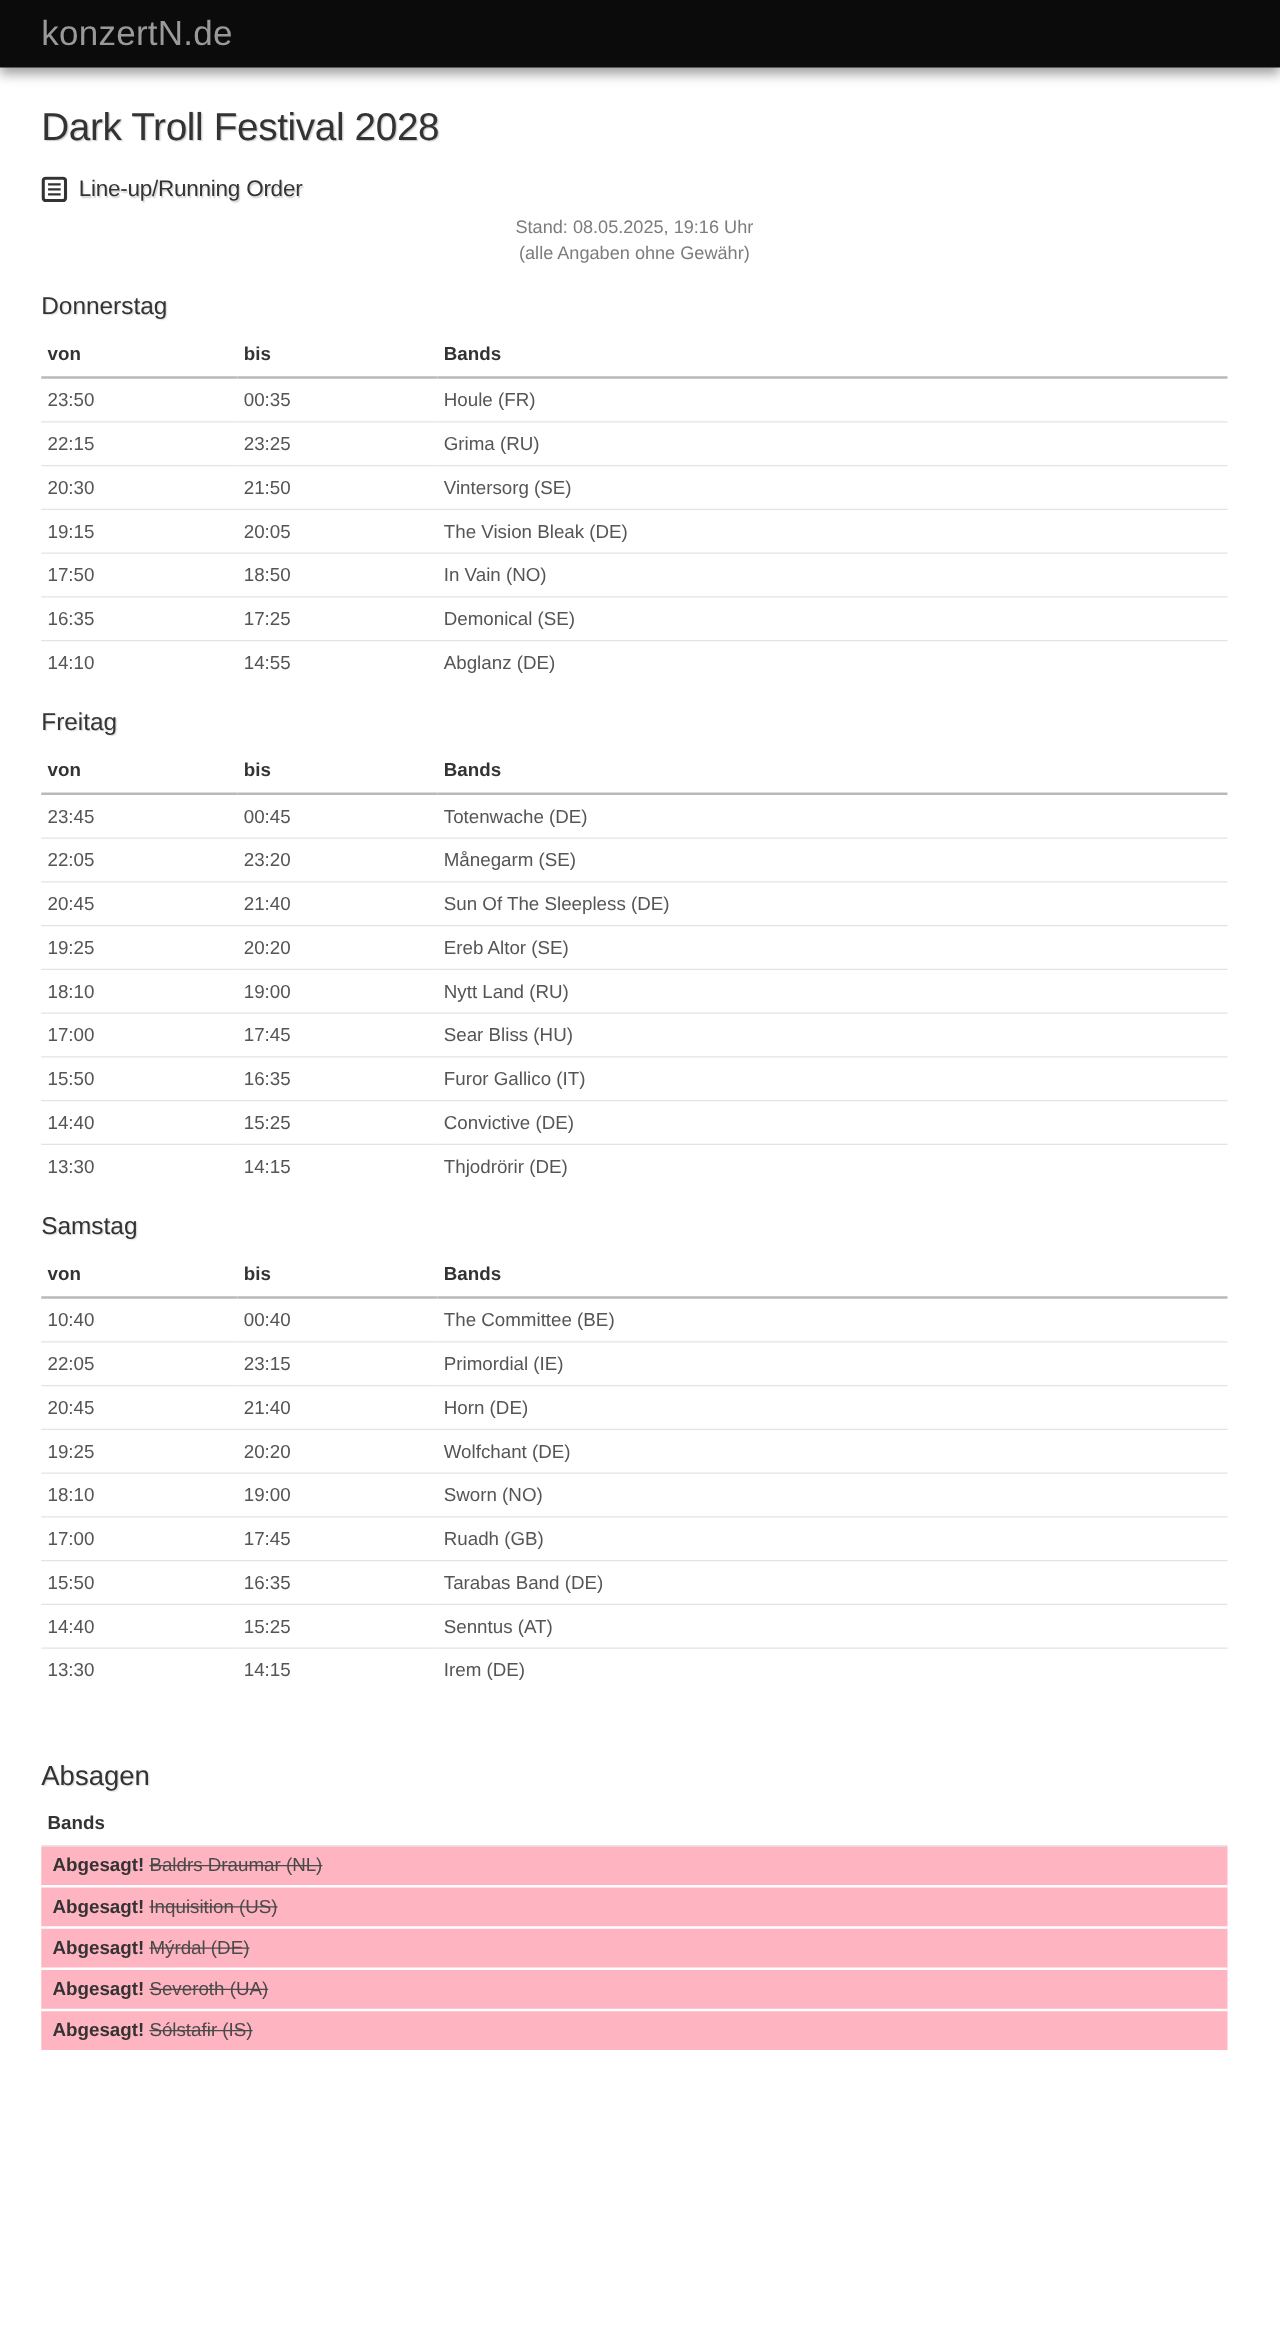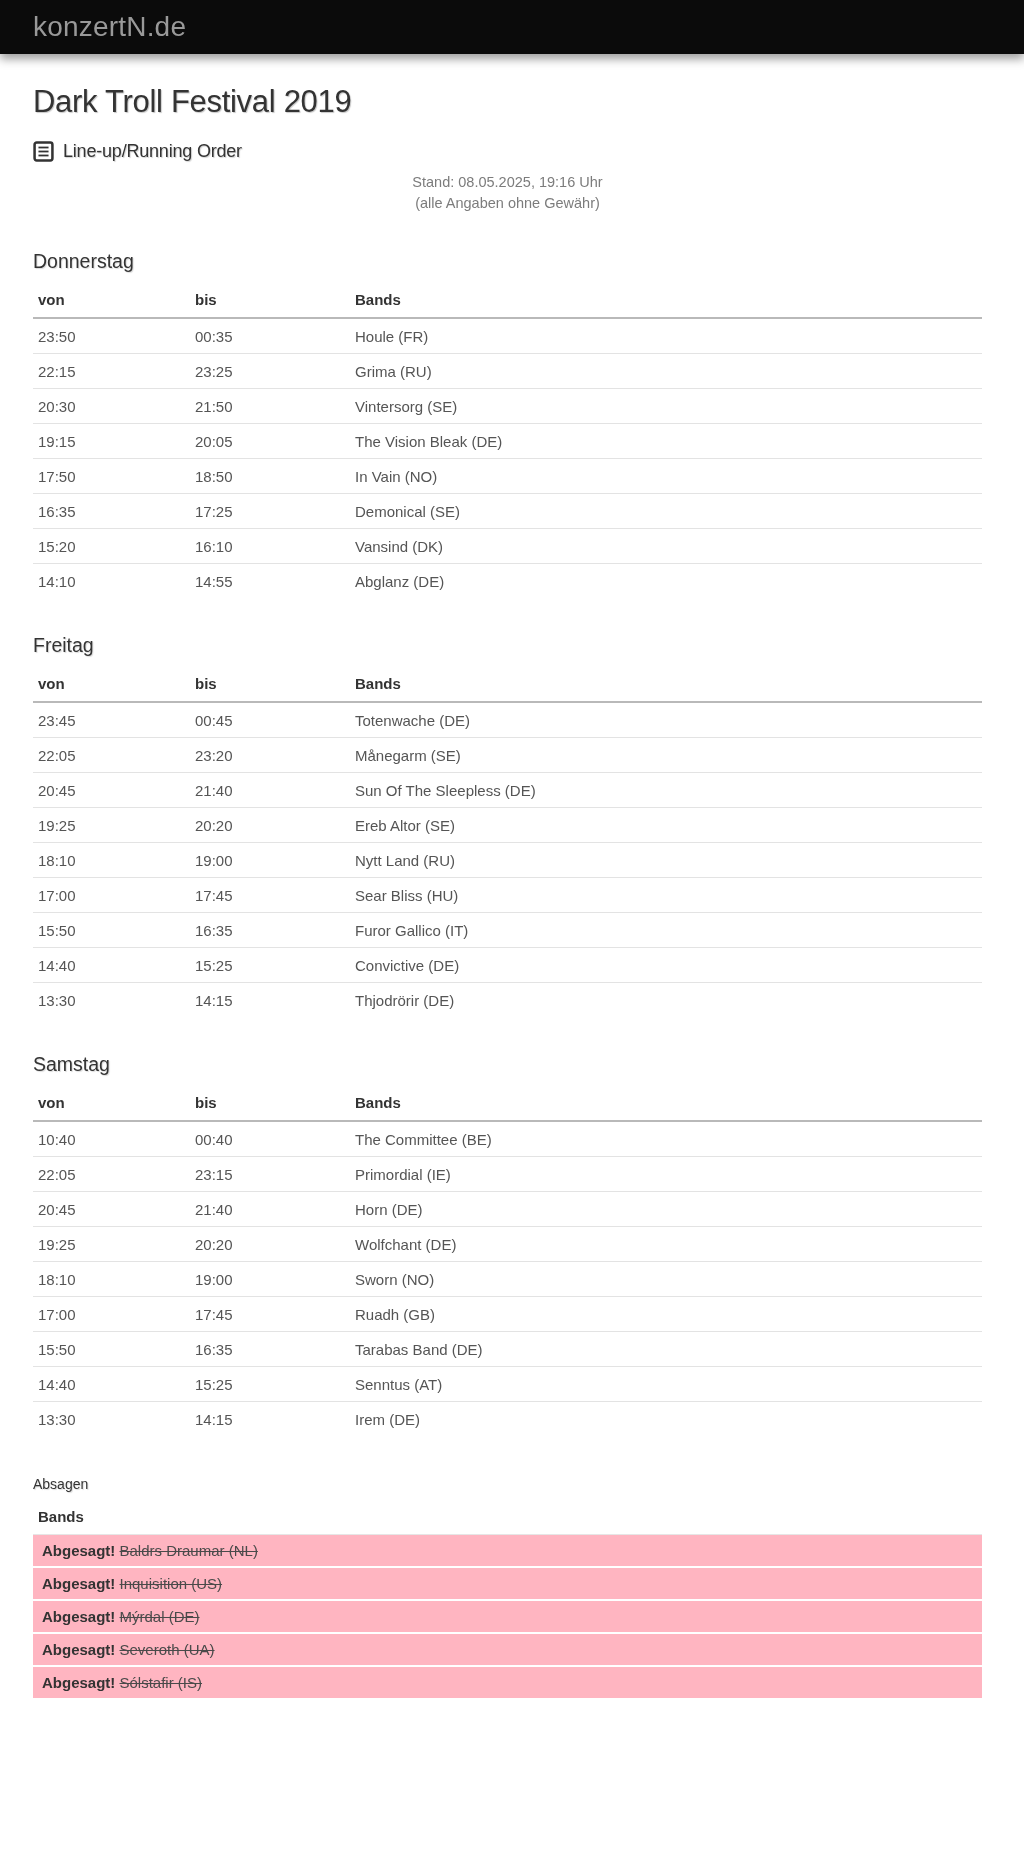--- a/index.html
+++ b/index.html
@@ -63,21 +63,21 @@
     color:#7c7c7c;
     font-size:14.5px;
     line-height:1.45;
     margin:0;
     text-align:center;
   }
   h3.day-title{
     font-size:19.5px;
     font-weight:400;
     color:#333;
-    margin:36px 0 10px 0;
+    margin:20px 0 10px 0;
     text-shadow:1px 1px 1px rgba(0,0,0,0.15);
   }
   table.schedule{
     width:100%;
     border-collapse:collapse;
     font-size:15px;
     color:#555;
     table-layout:fixed;
   }
   table.schedule col.c-von{width:157px;}
@@ -92,24 +92,24 @@
   }
   table.schedule tbody td{
     padding:9px 4px 8px 5px;
     border-bottom:1px solid #e3e3e3;
     white-space:nowrap;
     overflow:hidden;
   }
   table.schedule tbody tr:last-child td{border-bottom:none;}
   
   h3.cancel-title{
-    font-size:14px;
+    font-size:22px;
     font-weight:400;
     color:#333;
-    margin:40px 0 10px 0;
+    margin:55px 0 10px 0;
     text-shadow:1px 1px 1px rgba(0,0,0,0.15);
   }
   table.cancellations{
     width:100%;
     border-collapse:collapse;
     font-size:15px;
     table-layout:fixed;
   }
   table.cancellations thead th{
     text-align:left;
@@ -135,21 +135,21 @@
 </style>
 </head>
 <body>
 
 <header class="site-header">
   <a class="brand">konzertN.de</a>
 </header>
 
 <main class="content">
 
-  <h1 class="page-title">Dark Troll Festival 2019</h1>
+  <h1 class="page-title">Dark Troll Festival 2028</h1>
 
   <h2 class="section-title">
     <span class="list-icon">
       <svg width="21" height="21" viewBox="0 0 20 20" aria-hidden="true">
         <rect x="1.5" y="1.5" width="17" height="17" rx="2" fill="none" stroke="#333" stroke-width="2.4"></rect>
         <line x1="5.2" y1="6.2" x2="14.8" y2="6.2" stroke="#333" stroke-width="1.7"></line>
         <line x1="5.2" y1="10" x2="14.8" y2="10" stroke="#333" stroke-width="1.7"></line>
         <line x1="5.2" y1="13.8" x2="14.8" y2="13.8" stroke="#333" stroke-width="1.7"></line>
       </svg>
     </span>
@@ -202,25 +202,20 @@
               <td>17:50</td>
               <td>18:50</td>
               <td>In Vain (NO)</td>
             </tr>
             <tr>
               <td>16:35</td>
               <td>17:25</td>
               <td>Demonical (SE)</td>
             </tr>
             <tr>
-              <td>15:20</td>
-              <td>16:10</td>
-              <td>Vansind (DK)</td>
-            </tr>
-            <tr>
               <td>14:10</td>
               <td>14:55</td>
               <td>Abglanz (DE)</td>
             </tr>
           </tbody>
     </table>
   </section>
 
   <section>
     <h3 class="day-title">Freitag</h3>

